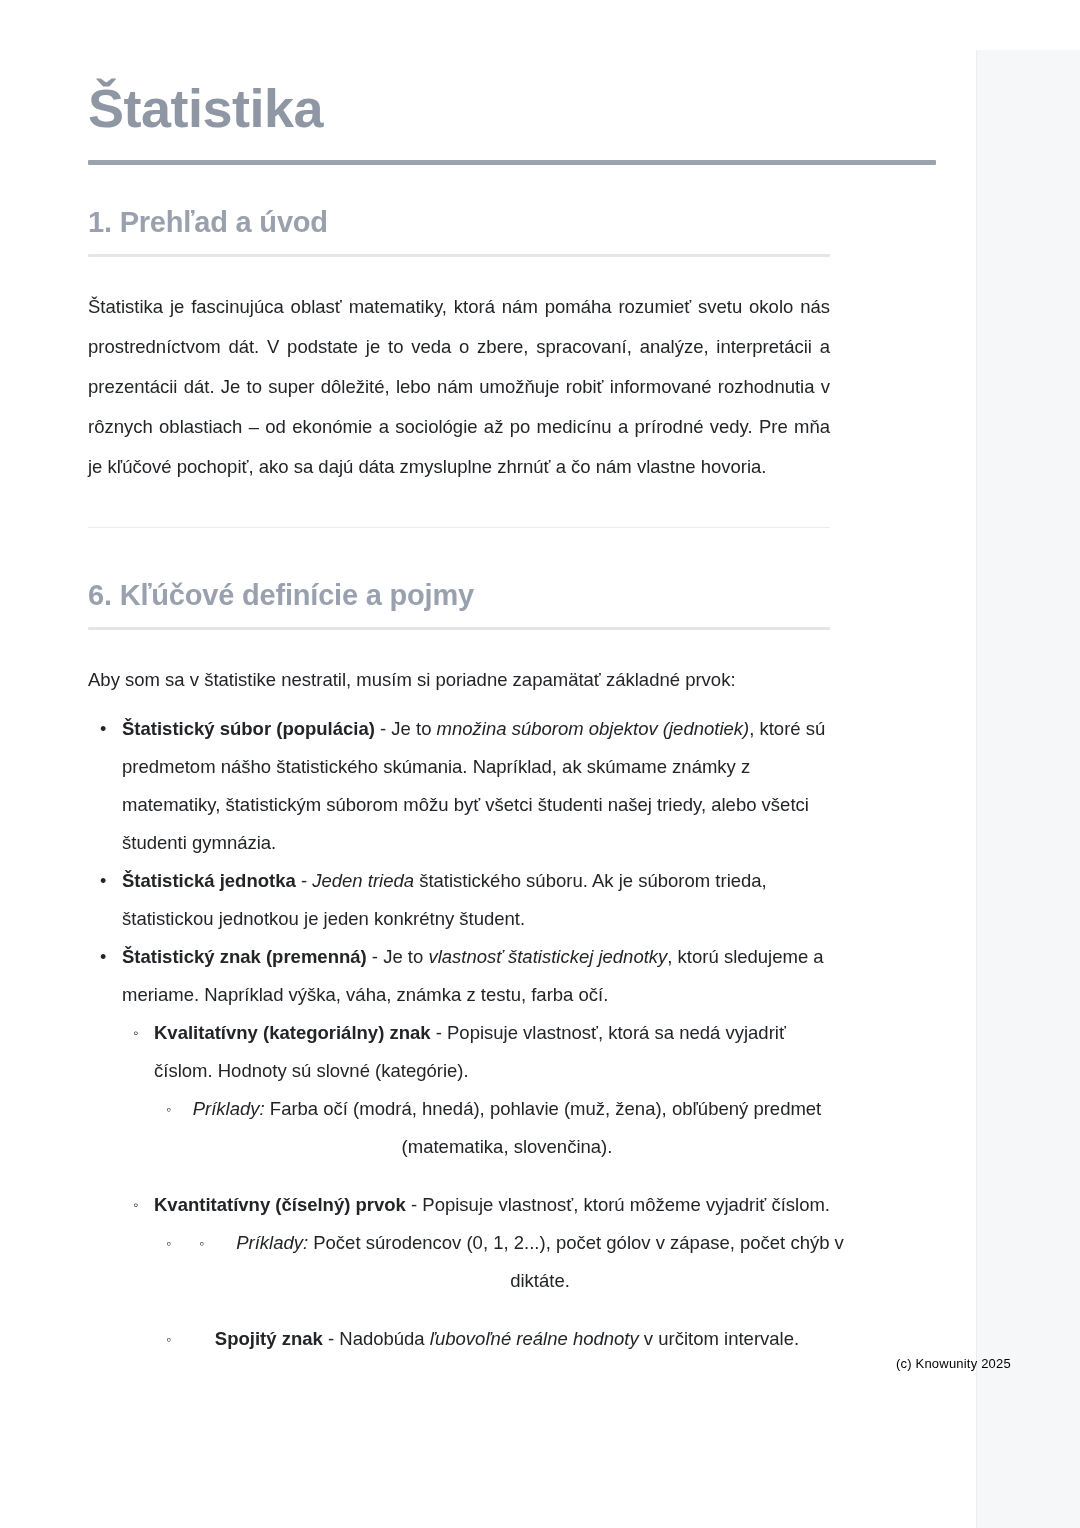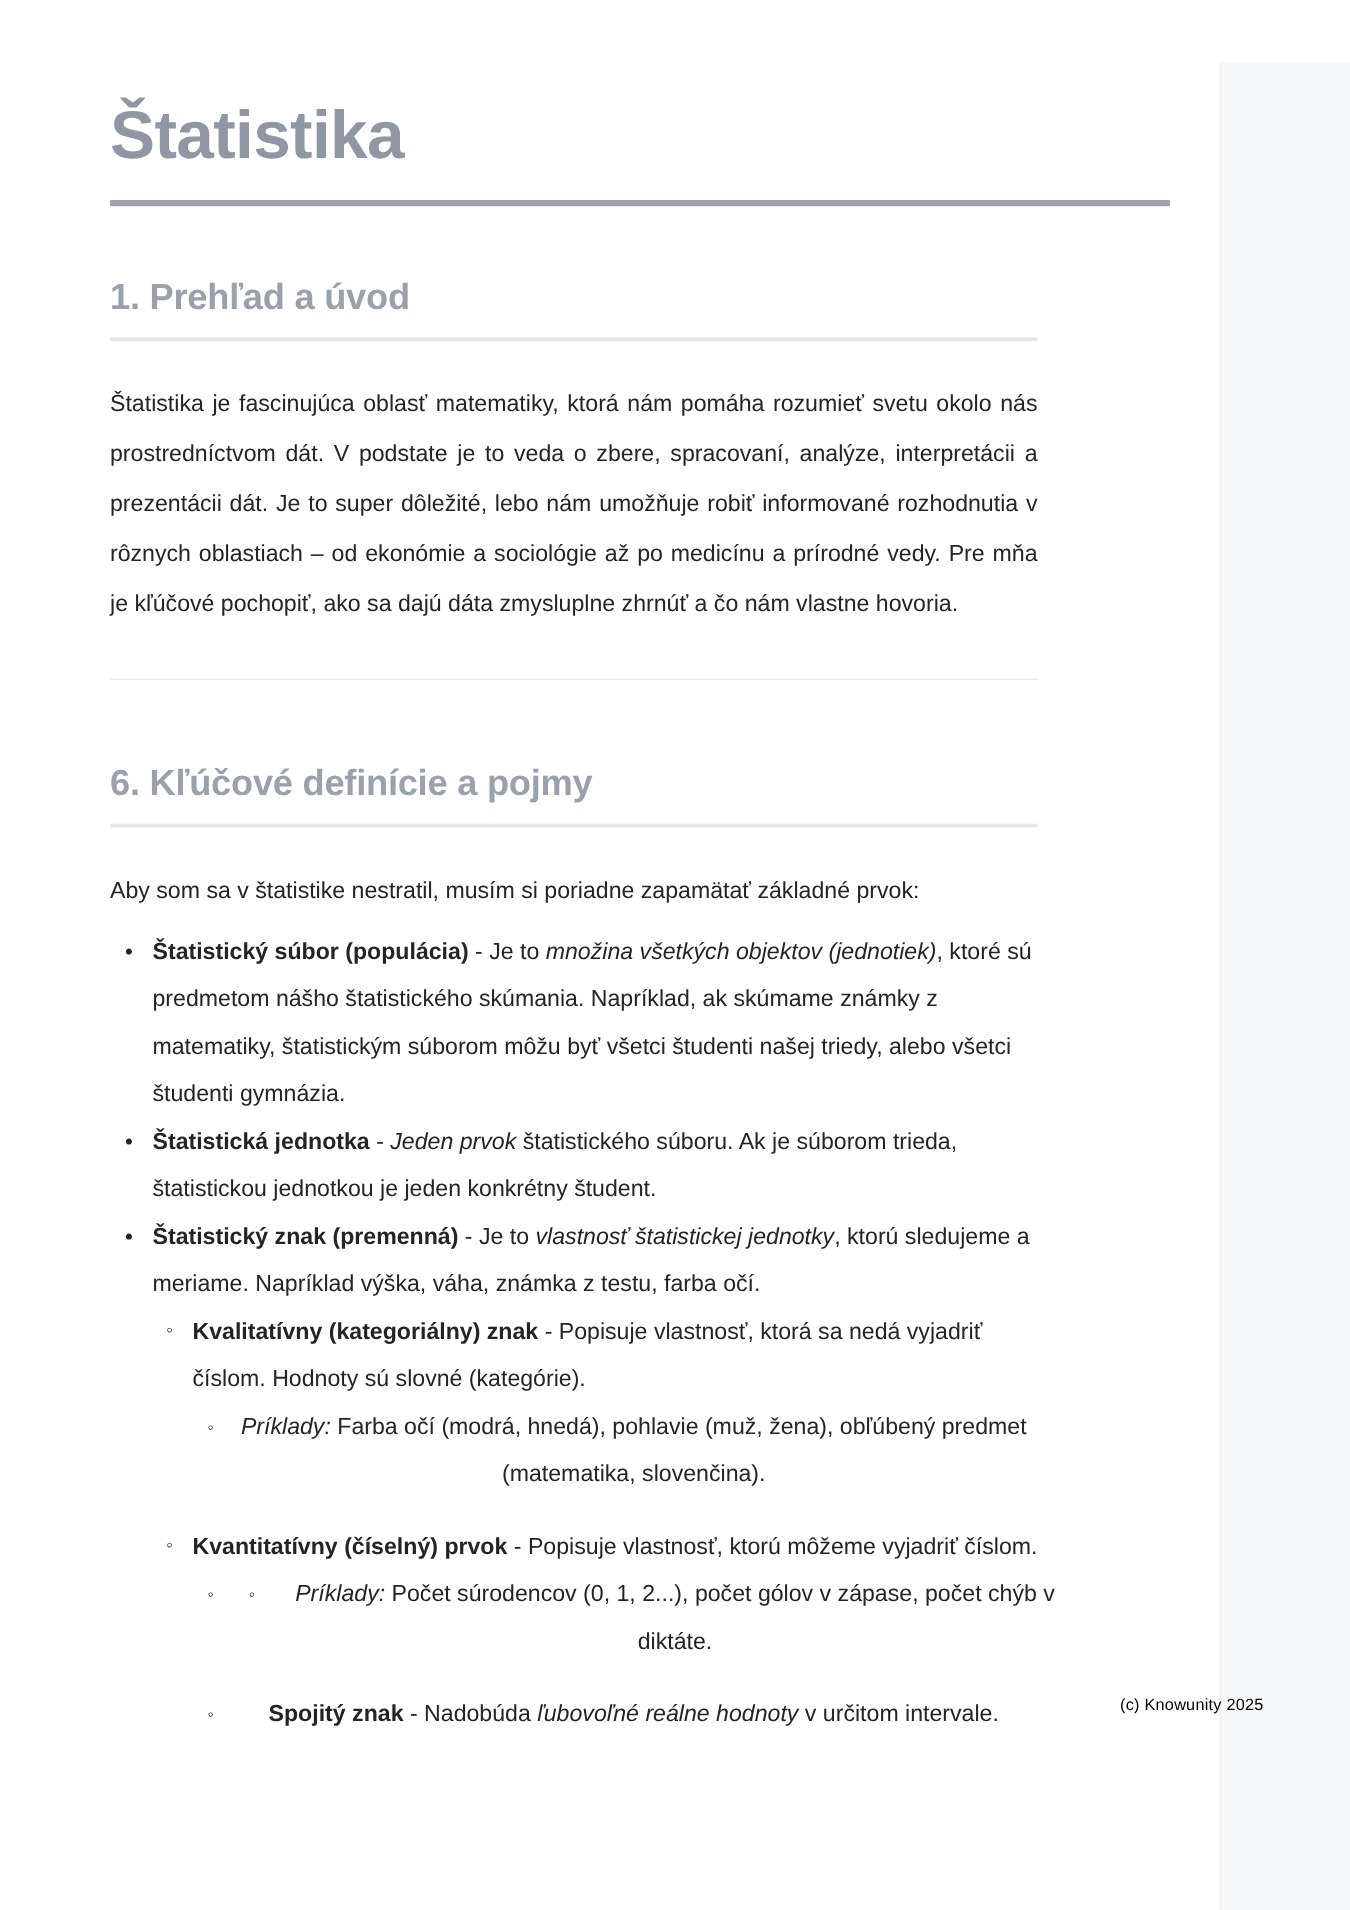--- a/index.html
+++ b/index.html
@@ -62,21 +62,21 @@
   .title-rule {
     margin-top: 22px;
     width: 848px;
     height: 5px;
     background: #9ca3af;
     border-radius: 1px;
   }
 
   
   .section {
-    margin-top: 16px;
+    margin-top: 0;
   }
   .section-title {
     margin: 0;
     font-size: 29px;
     line-height: 1.2;
     font-weight: 700;
     color: #9aa1ae;
     letter-spacing: -0.2px;
   }
   .section-rule {
@@ -249,26 +249,26 @@
         <div class="gap-sm"></div>
 
         <p class="lead-par">Aby som sa v štatistike nestratil, musím si poriadne zapamätať základné prvok:</p>
 
         <div class="gap-sm"></div>
 
         <ul class="lvl1">
 
           <li>
             <span class="marker">•</span>
-            <span class="li-text"><span class="b">Štatistický súbor (populácia)</span><span> - </span><span>Je to </span><span class="i">množina všetkých objektov (jednotiek)</span><span>, ktoré sú predmetom nášho štatistického skúmania. Napríklad, ak skúmame známky z matematiky, štatistickým súborom môžu byť všetci študenti našej triedy, alebo všetci študenti gymnázia.</span></span>
+            <span class="li-text"><span class="b">Štatistický súbor (populácia)</span><span> - </span><span>Je to </span><span class="i">množina súborom objektov (jednotiek)</span><span>, ktoré sú predmetom nášho štatistického skúmania. Napríklad, ak skúmame známky z matematiky, štatistickým súborom môžu byť všetci študenti našej triedy, alebo všetci študenti gymnázia.</span></span>
           </li>
 
           <li>
             <span class="marker">•</span>
-            <span class="li-text"><span class="b">Štatistická jednotka</span><span> - </span><span class="i">Jeden prvok</span><span> štatistického súboru. Ak je súborom trieda, štatistickou jednotkou je jeden konkrétny študent.</span></span>
+            <span class="li-text"><span class="b">Štatistická jednotka</span><span> - </span><span class="i">Jeden trieda</span><span> štatistického súboru. Ak je súborom trieda, štatistickou jednotkou je jeden konkrétny študent.</span></span>
           </li>
 
           <li>
             <span class="marker">•</span>
             <span class="li-text"><span class="b">Štatistický znak (premenná)</span><span> - </span><span>Je to </span><span class="i">vlastnosť štatistickej jednotky</span><span>, ktorú sledujeme a meriame. Napríklad výška, váha, známka z testu, farba očí.</span></span>
 
             <ul class="lvl2">
 
               <li>
                 <span class="marker">◦</span>

